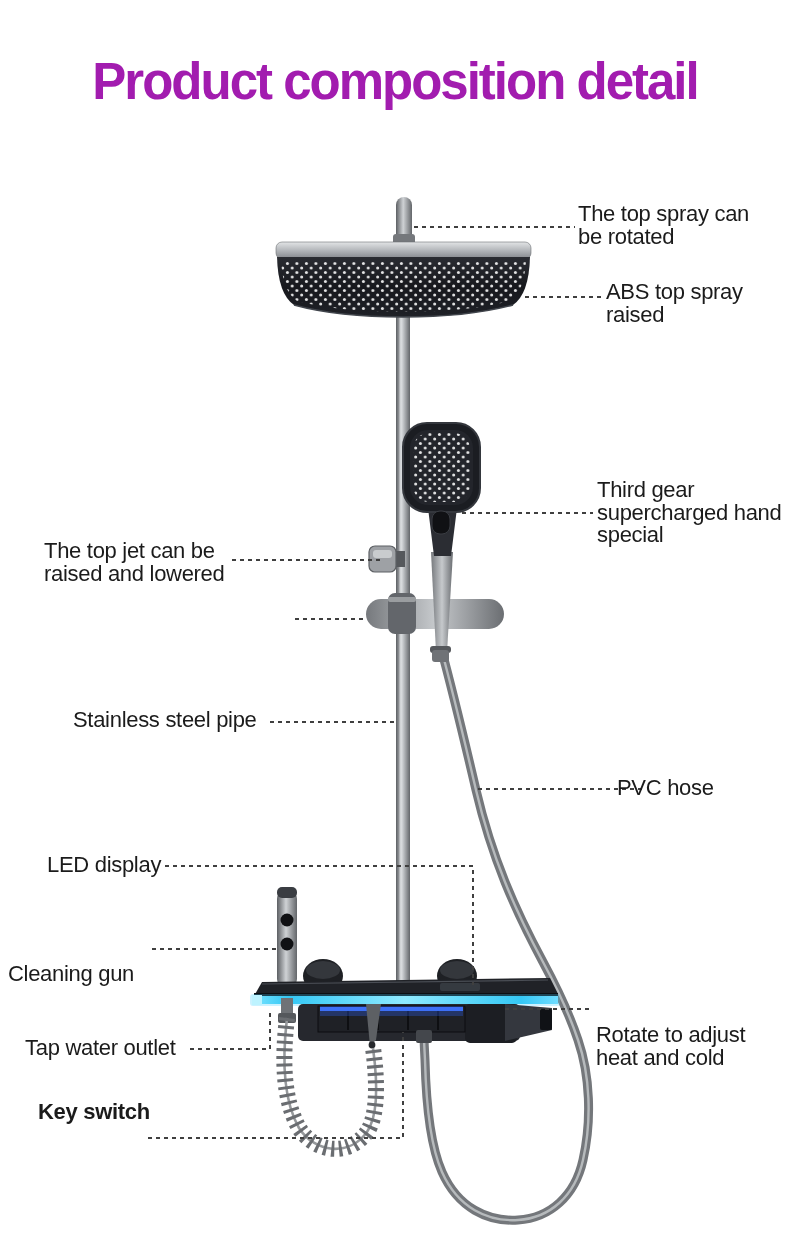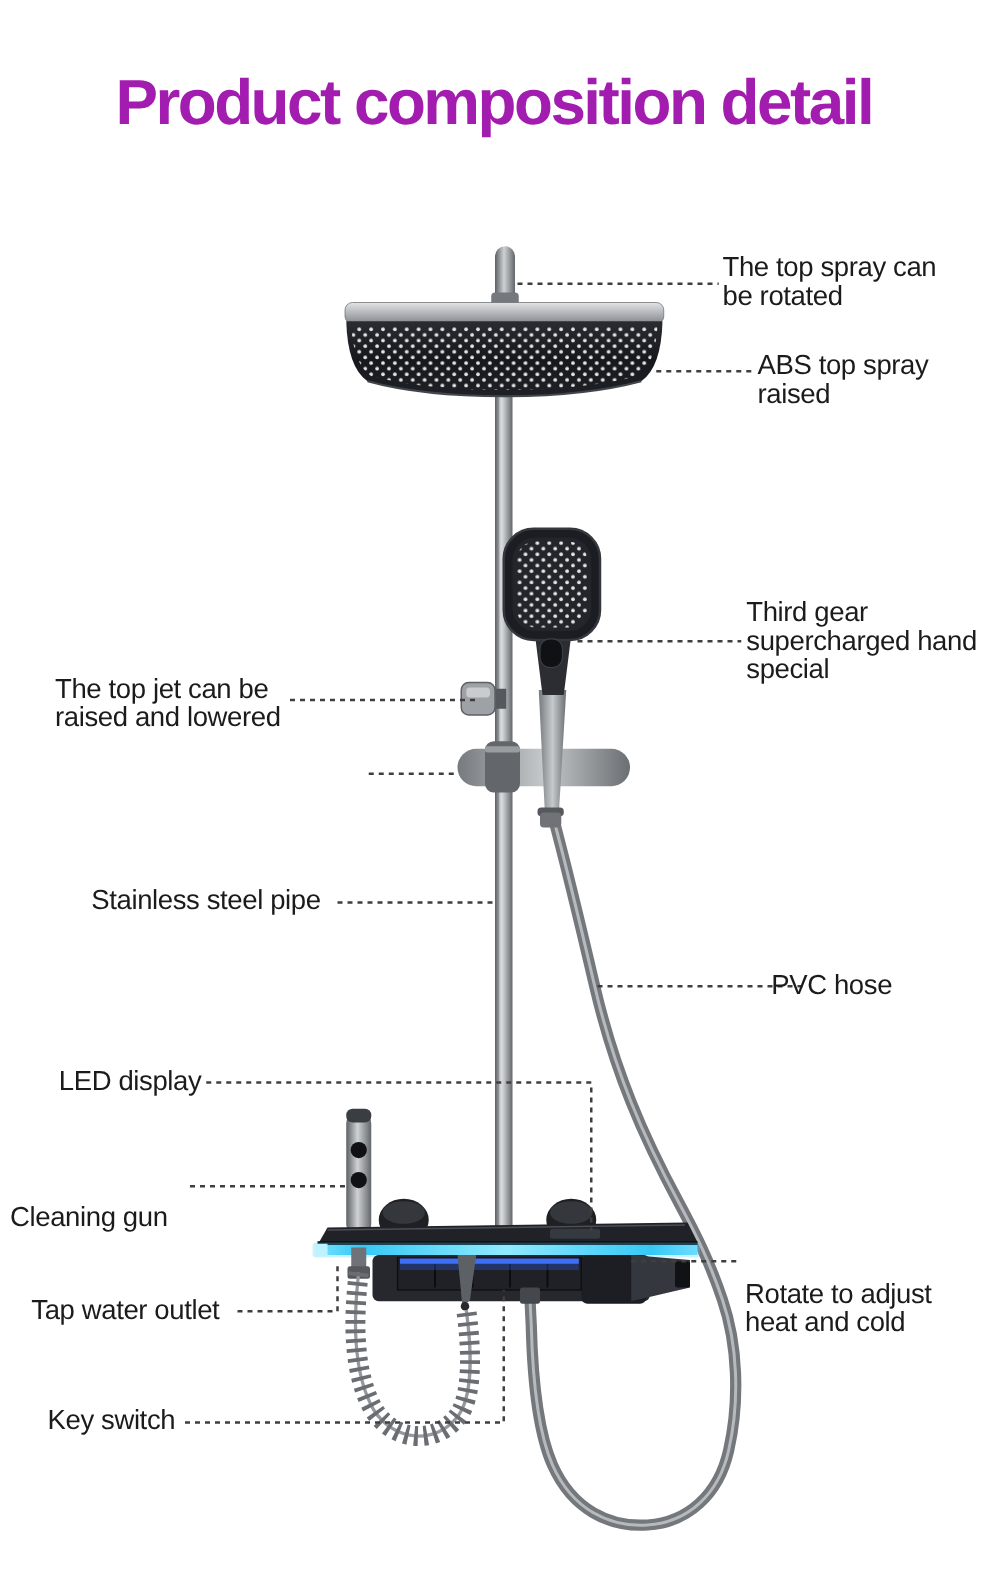--- a/index.html
+++ b/index.html
@@ -238,17 +238,17 @@
 
   <div class="label" style="left:596px;top:987px;margin-top:37px;">
     <span>Rotate to adjust</span>
     <span>heat and cold</span>
   </div>
 
   <div class="label" style="left:25px;top:1037px;">
     <span>Tap water outlet</span>
   </div>
 
-  <div class="label" style="left:38px;top:1125px;">
+  <div class="label" style="left:38px;top:1101px;font-weight:bold;">
     <span>Key switch</span>
   </div>
 
 </div>
 
 </body></html>

